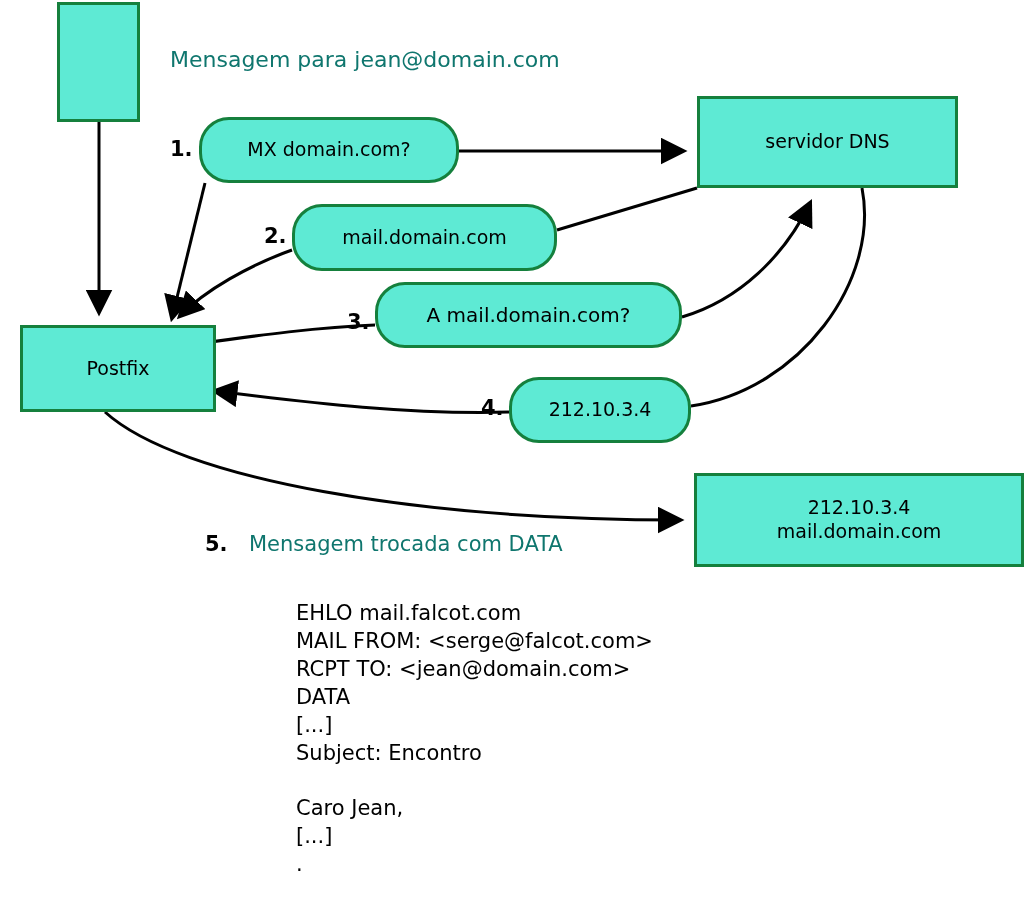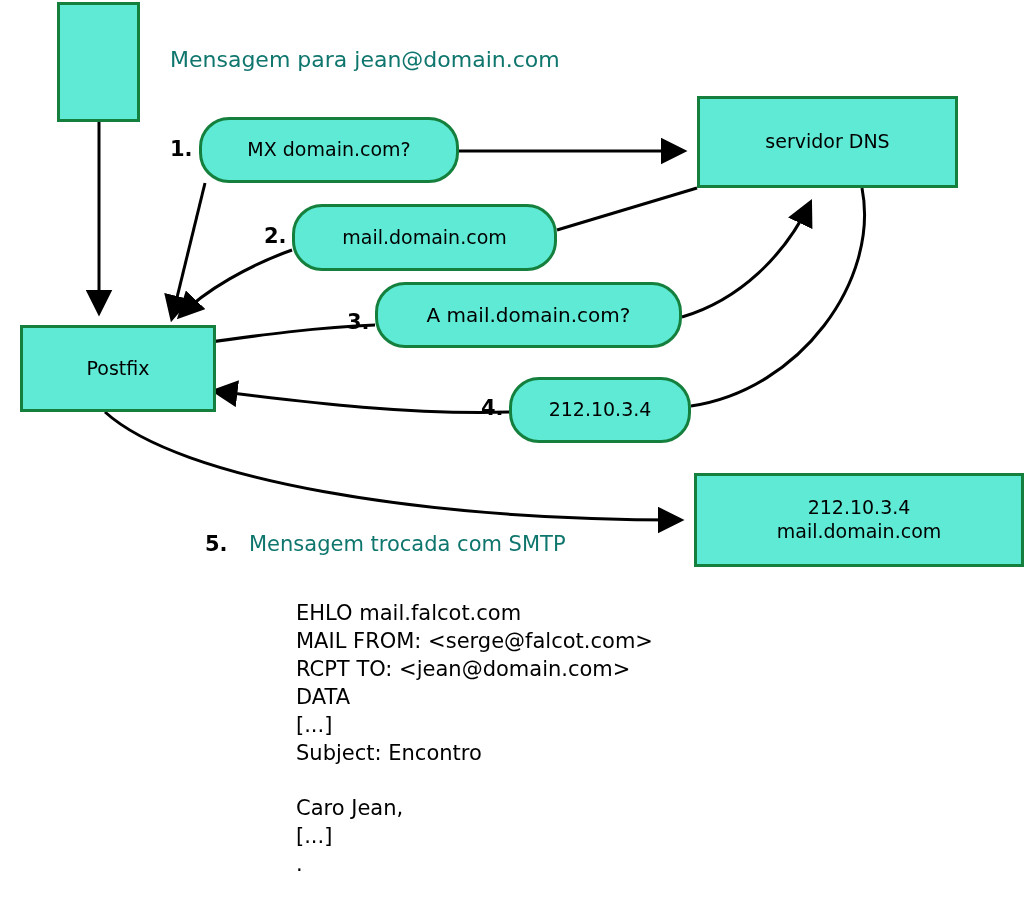--- a/index.html
+++ b/index.html
@@ -121,21 +121,21 @@
   <div class="node pill" style="left:509px; top:377px; width:182px; height:66px; font-size:19px;">
     <span>212.10.3.4</span>
   </div>
 
   <div class="step-num" style="left:170px; top:137px; font-size:21px;">1.</div>
   <div class="step-num" style="left:264px; top:224px; font-size:21px;">2.</div>
   <div class="step-num" style="left:347px; top:310px; font-size:21px;">3.</div>
   <div class="step-num" style="left:481px; top:396px; font-size:21px;">4.</div>
   <div class="step-num" style="left:205px; top:532px; font-size:21px;">5.</div>
 
-  <div class="label" style="left:249px; top:532px; font-size:21px;">Mensagem trocada com SMTP</div>
+  <div class="label" style="left:249px; top:532px; font-size:21px;">Mensagem trocada com DATA</div>
 
   <div class="mono-block" style="left:249px; top:600px; font-size:21px;margin-left:47px;">EHLO mail.falcot.com
 MAIL FROM: &lt;serge@falcot.com&gt;
 RCPT TO: &lt;jean@domain.com&gt;
 DATA
 [...]
 Subject: Encontro
 
 Caro Jean,
 [...]

